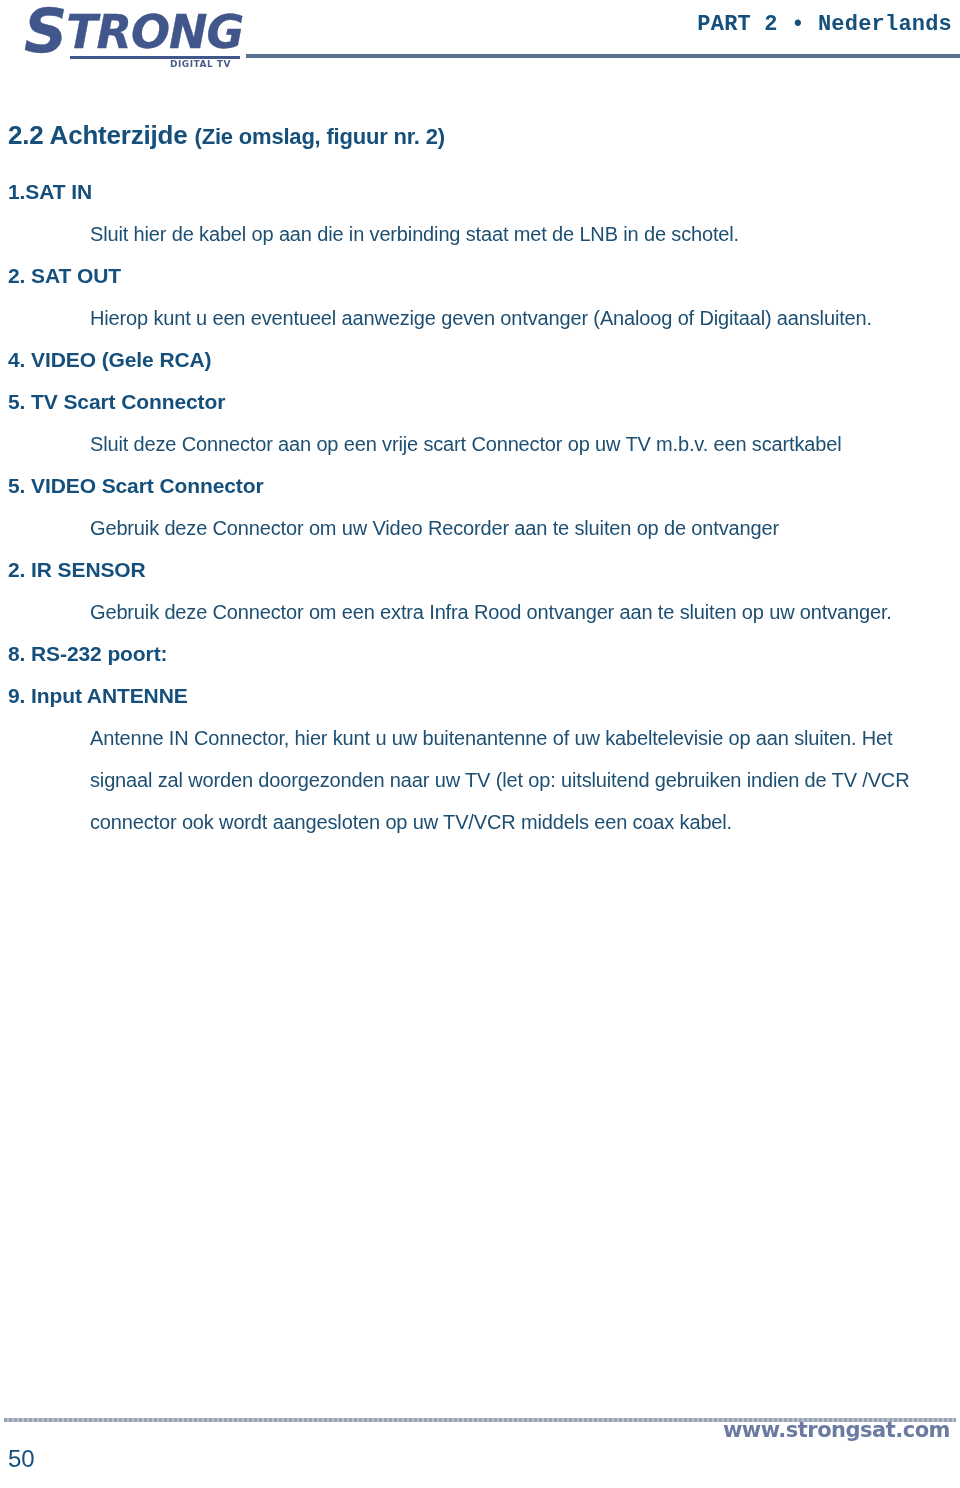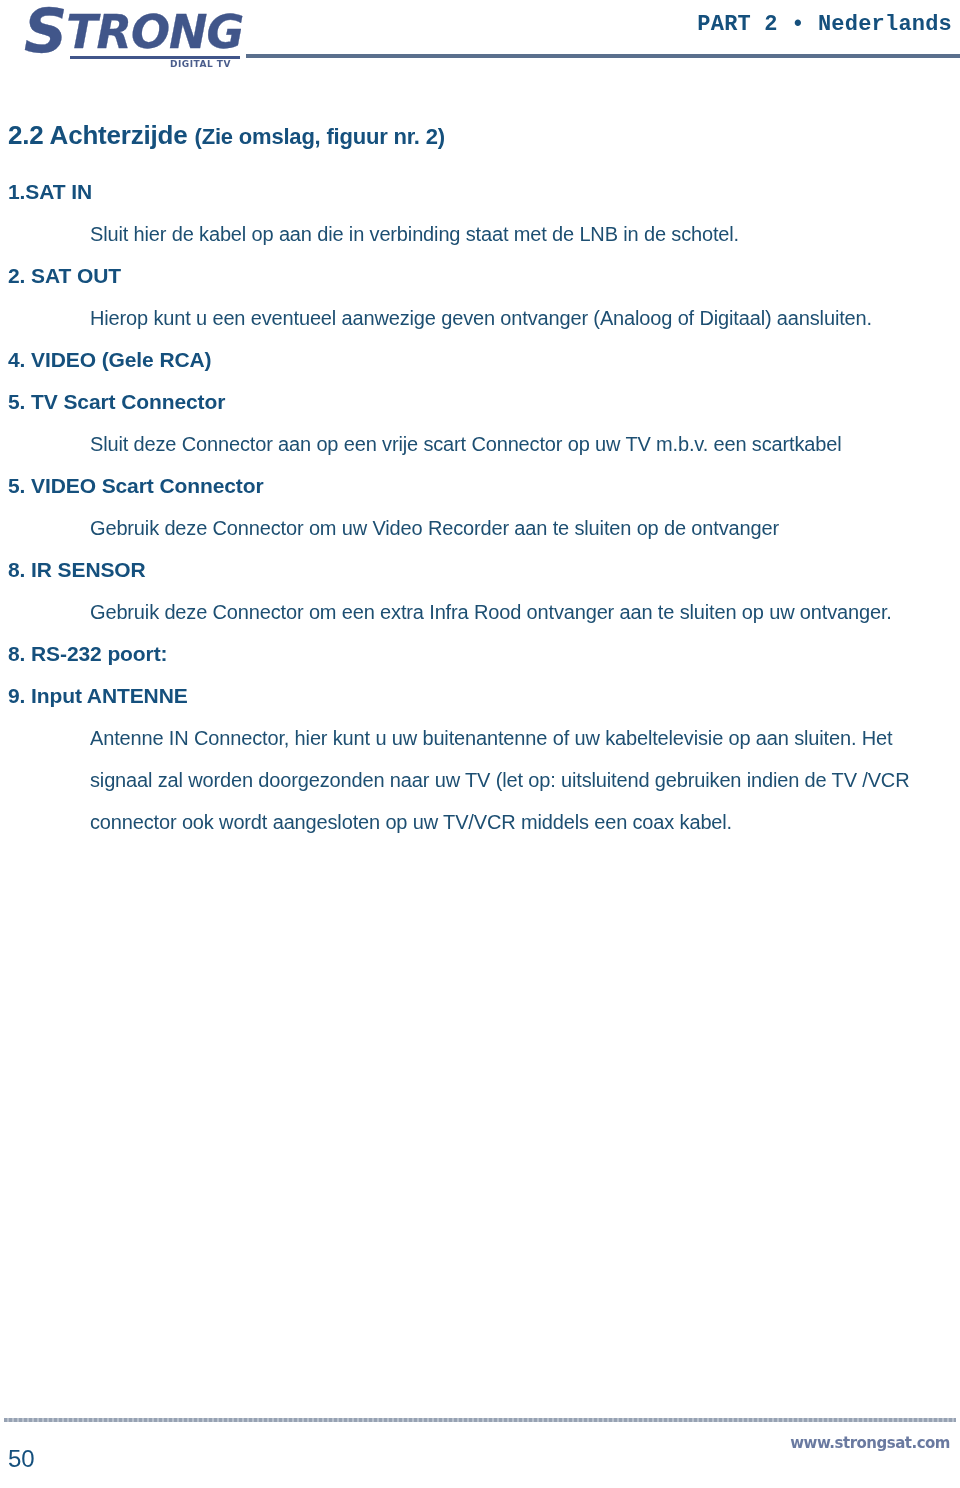--- a/index.html
+++ b/index.html
@@ -153,24 +153,24 @@
     position: absolute;
     left: 8px;
     top: 55px;
     font-family: "Liberation Sans", sans-serif;
     font-size: 24px;
     color: #15507d;
   }
   .footer-url {
     position: absolute;
     right: 10px;
-    top: 44px;
+    top: 28px;
     font-family: "DejaVu Sans", sans-serif;
     font-weight: bold;
-    font-size: 15px;
+    font-size: 21px;
     color: #4a5d8c;
     letter-spacing: -0.5px;
     opacity: 0.82;
     filter: blur(0.4px);
     white-space: nowrap;
   }
 </style>
 </head>
 <body>
 
@@ -210,21 +210,21 @@
     <div class="spec-heading">5. TV Scart Connector</div>
     <div class="spec-body">Sluit deze Connector aan op een vrije scart Connector op uw TV m.b.v. een scartkabel</div>
   </li>
 
   <li class="spec-item">
     <div class="spec-heading">5. VIDEO Scart Connector</div>
     <div class="spec-body">Gebruik deze Connector om uw Video Recorder aan te sluiten op de ontvanger</div>
   </li>
 
   <li class="spec-item">
-    <div class="spec-heading">8. IR SENSOR</div>
+    <div class="spec-heading">2. IR SENSOR</div>
     <div class="spec-body">Gebruik deze Connector om een extra Infra Rood ontvanger aan te sluiten op uw ontvanger.</div>
   </li>
 
   <li class="spec-item">
     <div class="spec-heading">8. RS-232 poort:</div>
   </li>
 
   <li class="spec-item">
     <div class="spec-heading">9. Input ANTENNE</div>
     <div class="spec-body">Antenne IN Connector, hier kunt u uw buitenantenne of uw kabeltelevisie op aan sluiten. Het signaal zal worden doorgezonden naar uw TV (let op: uitsluitend gebruiken indien de TV /VCR connector ook wordt aangesloten op uw TV/VCR middels een coax kabel.</div>

